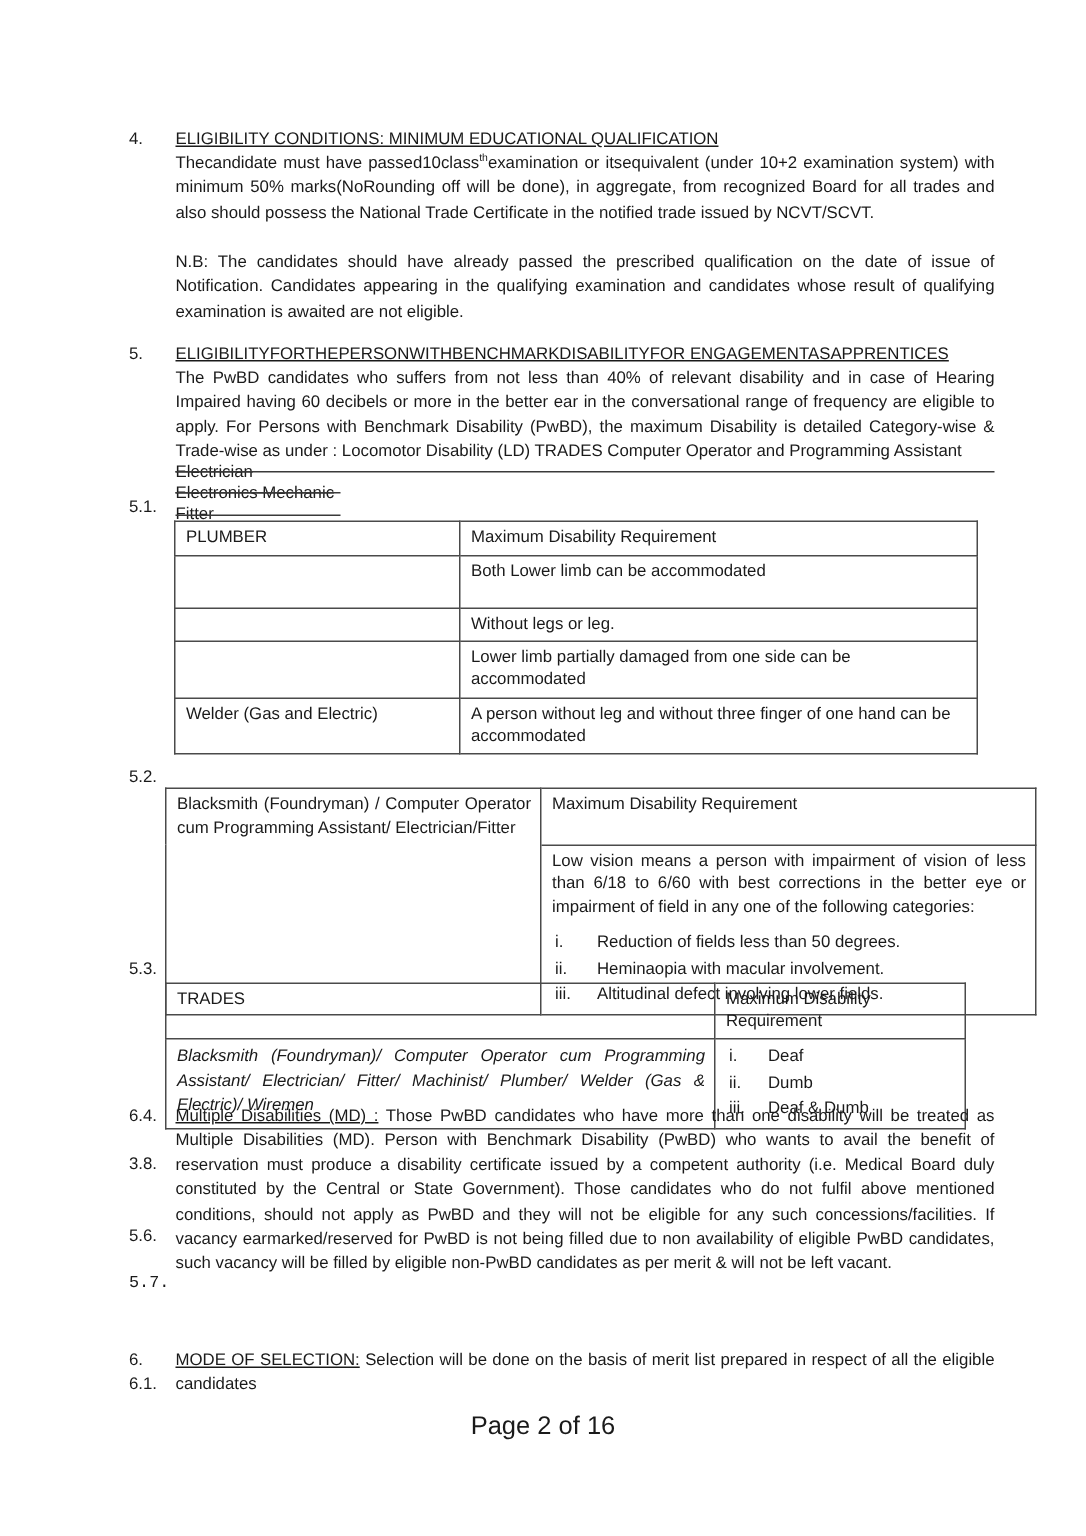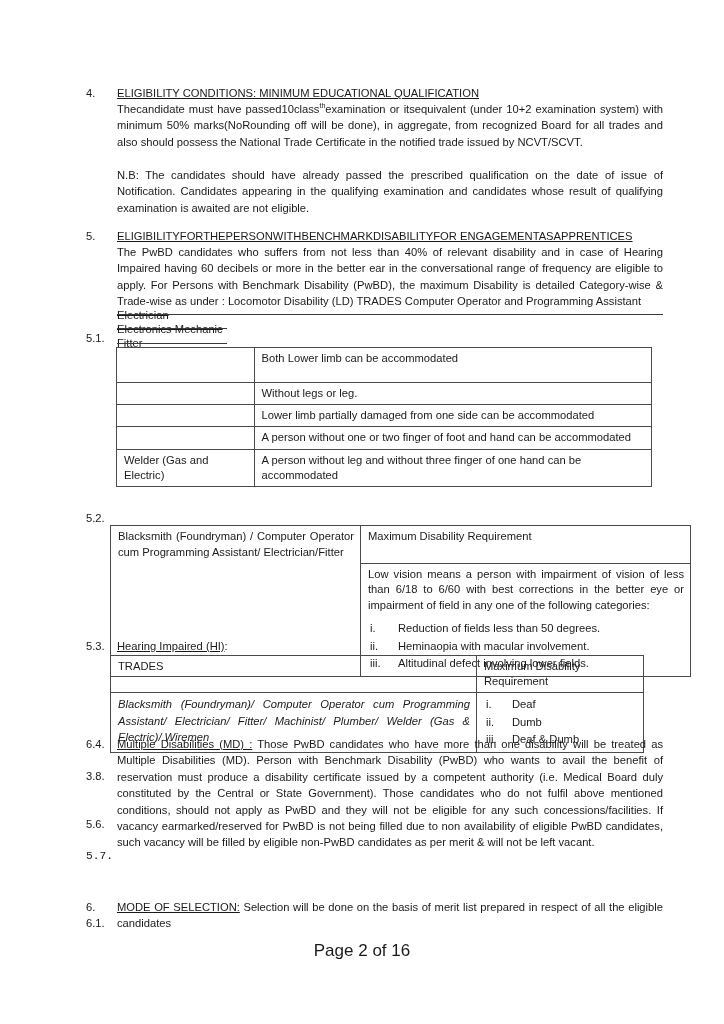--- a/index.html
+++ b/index.html
@@ -124,35 +124,35 @@
   <div class="strikeline strike" style="left:117px; top:322px;">Electronics Mechanic</div>
   <div class="strikerule" style="left:117px; top:328px; width:110px;"></div>
 
   <div class="strikeline" style="left:117px; top:336px;">Fitter</div>
   <div class="strikerule" style="left:117px; top:343px; width:110px;"></div>
 
   <div class="num" style="left:86px; top:330px;">5.1.</div>
 
   <table class="doc" style="left:116px; top:347px; width:536px;">
     <tbody>
+          <tr>
+      <td class="tight" style="width:176px; height:16px;">PLUMBER</td>
+      <td class="tight">Maximum Disability Requirement</td>
+    </tr>
     <tr>
       <td class="tight" style="height:28px;"></td>
       <td class="tight">Both Lower limb can be accommodated</td>
     </tr>
     <tr>
       <td class="tight"></td>
       <td class="tight">Without legs or leg.</td>
     </tr>
     <tr>
       <td class="tight"></td>
       <td class="tight">Lower limb partially damaged from one side can be accommodated</td>
-    </tr>
-    <tr>
-      <td class="tight"></td>
-      <td class="tight">A person without one or two finger of foot and hand can be accommodated</td>
     </tr>
     <tr>
       <td class="tight">Welder (Gas and Electric)</td>
       <td class="tight">A person without leg and without three finger of one hand can be accommodated</td>
     </tr>
   </tbody>
       </table>
 
   <div class="num" style="left:86px; top:510px;">5.2.</div>
 
@@ -172,21 +172,20 @@
           <li><span class="rn">i.</span><span>Reduction of fields less than 50 degrees.</span></li>
           <li><span class="rn">ii.</span><span>Heminaopia with macular involvement.</span></li>
           <li><span class="rn">iii.</span><span>Altitudinal defect involving lower fields.</span></li>
         </ul>
       </td>
     </tr>
   </tbody>
       </table>
 
   <div class="num" style="left:86px; top:638px;">5.3.</div>
-  <div class="body-text" style="left:117px; top:638px; width:400px;"><span class="u">Hearing Impaired (HI)</span><span>:</span></div>
 
   <table class="doc" style="left:110px; top:655px; width:534px;">
     <tbody>
           <tr>
       <td style="width:345px; height:15px;">TRADES</td>
       <td>Maximum Disability Requirement</td>
     </tr>
     <tr>
       <td style="vertical-align:top;font-style:italic;">
         <div class="just" style="width:352px; line-height:16.2px;">Blacksmith (Foundryman)/ Computer Operator cum Programming Assistant/ Electrician/ Fitter/ Machinist/ Plumber/ Welder (Gas &amp; Electric)/ Wiremen</div>

